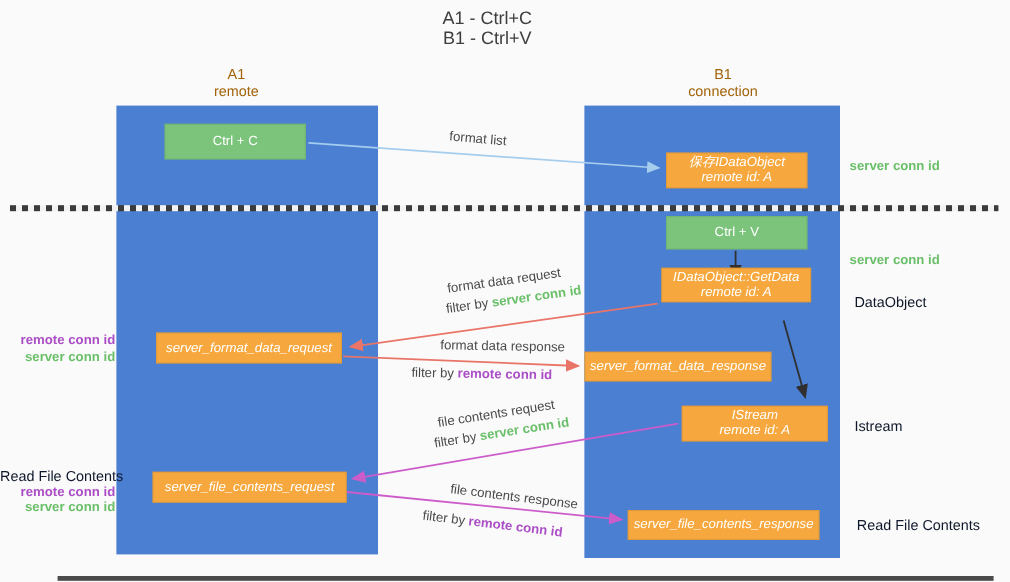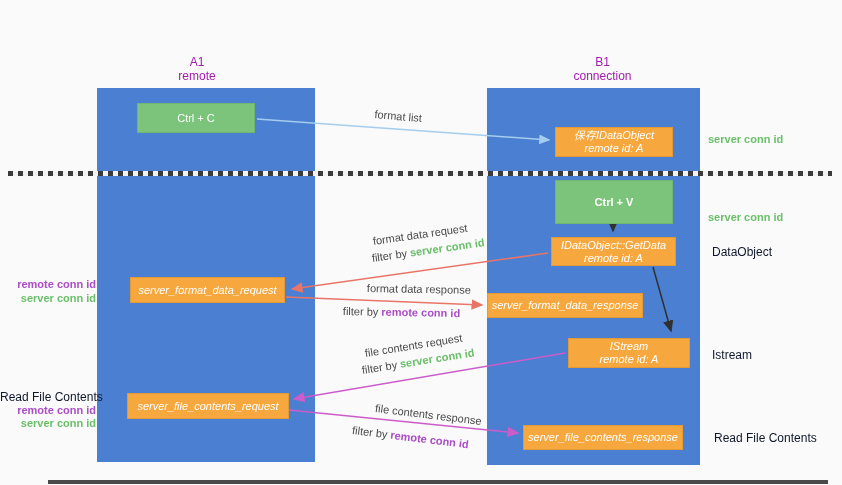--- a/index.html
+++ b/index.html
@@ -5,21 +5,21 @@
   html,body { margin:0; padding:0; background:#fafafa; }
   .canvas {
     position:relative; width:842px; height:485px; background:#fafafa;
     font-family:"Liberation Sans", sans-serif; overflow:hidden;
   }
   .title {
     position:absolute; left:306px; top:7px; width:200px; text-align:center;
     font-size:15px; line-height:17px; color:#3d3d3d;
   }
   .col-header {
-    position:absolute; text-align:center; font-size:12px; line-height:14px; color:#a21caf;
+    position:absolute; text-align:center; font-size:12px; line-height:14px; color:#a16207;
   }
   .column { position:absolute; background:#4a7fd2; }
   .node {
     position:absolute; display:flex; flex-direction:column; align-items:center;
     justify-content:center; color:#ffffff; font-size:11px; line-height:13px;
     text-align:center; box-sizing:border-box; border:1px solid rgba(0,0,0,0.08);
   }
   .green  { background:#7cc47c; }
   .orange { background:#f6a83e;font-style:italic; }
   .dotted {
@@ -38,20 +38,24 @@
   .left-side { left:0; width:96px; text-align:right; }
   .bottom-bar {
     position:absolute; left:48px; top:480px; width:780px; height:4px; background:#4a4a4a;
   }
 </style>
 </head>
 <body>
 
 <div class="canvas">
 
+  <div class="title">
+    <div>A1 - Ctrl+C</div>
+    <div>B1 - Ctrl+V</div>
+  </div>
 
   <div class="col-header" style="left:88px; top:55px; width:218px;">
     <div>A1</div>
     <div>remote</div>
   </div>
   <div class="col-header" style="left:496px; top:55px; width:213px;">
     <div>B1</div>
     <div>connection</div>
   </div>
 
@@ -91,24 +95,24 @@
     <span>server_file_contents_request</span>
   </div>
   <div class="node orange" style="left:130px; top:277px; width:155px; height:26px;">
     <span>server_format_data_request</span>
   </div>
 
   <div class="node orange" style="left:555px; top:127px; width:118px; height:30px;">
     <span>保存IDataObject</span>
     <span>remote id: A</span>
   </div>
-  <div class="node green" style="left:555px; top:180px; width:118px; height:44px;font-weight:bold;">
+  <div class="node green" style="left:555px; top:180px; width:118px; height:28px;">
     <span>Ctrl + V</span>
   </div>
-  <div class="node orange" style="left:551px; top:237px; width:125px; height:29px;">
+  <div class="node orange" style="left:551px; top:223px; width:125px; height:29px;">
     <span>IDataObject::GetData</span>
     <span>remote id: A</span>
   </div>
   <div class="node orange" style="left:487px; top:293px; width:156px; height:25px;">
     <span>server_format_data_response</span>
   </div>
   <div class="node orange" style="left:568px; top:338px; width:122px; height:30px;">
     <span>IStream</span>
     <span>remote id: A</span>
   </div>

